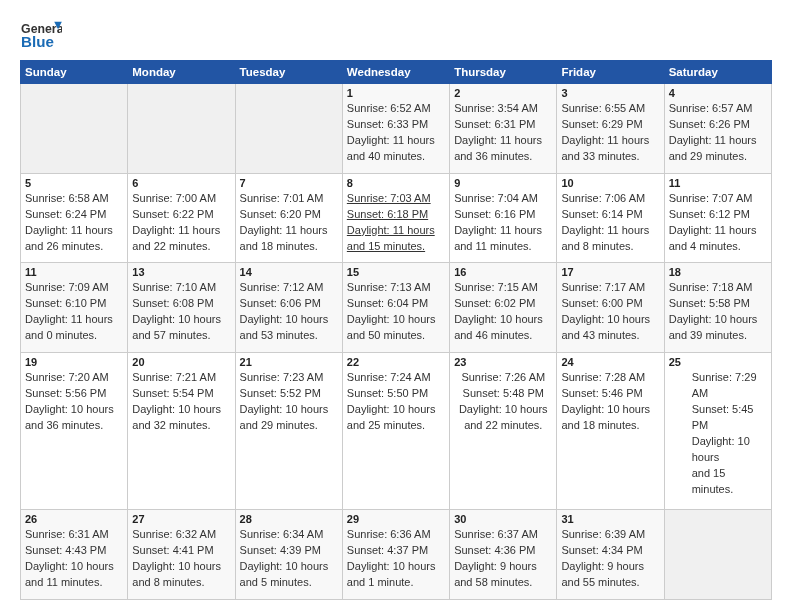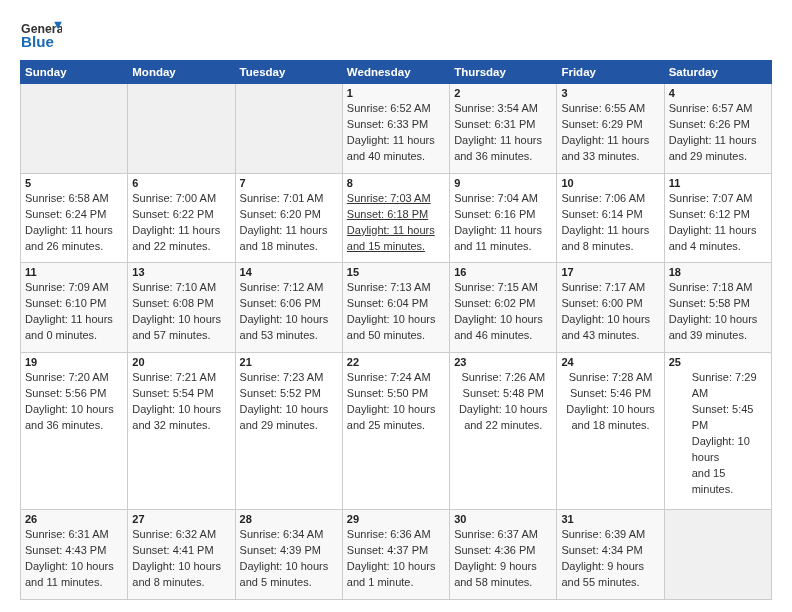--- a/index.html
+++ b/index.html
@@ -288,21 +288,21 @@
           </td>
           <td>
             <span class="day-num">23</span>
             <div class="cell-info" style="white-space: pre-line; text-align: center;">Sunrise: 7:26 AM
 Sunset: 5:48 PM
 Daylight: 10 hours
 and 22 minutes.</div>
           </td>
           <td>
             <span class="day-num">24</span>
-            <div class="cell-info" style="white-space: pre-line; text-align: center;">Sunrise: 7:28 AM
+            <div class="cell-info" style="white-space: pre-line;">Sunrise: 7:28 AM
 Sunset: 5:46 PM
 Daylight: 10 hours
 and 18 minutes.</div>
           </td>
           <td>
             <span class="day-num">25</span>
             <div class="cell-info" style="white-space: pre-line; margin-left: 23px;">Sunrise: 7:29 AM
 Sunset: 5:45 PM
 Daylight: 10 hours
 and 15 minutes.</div>

